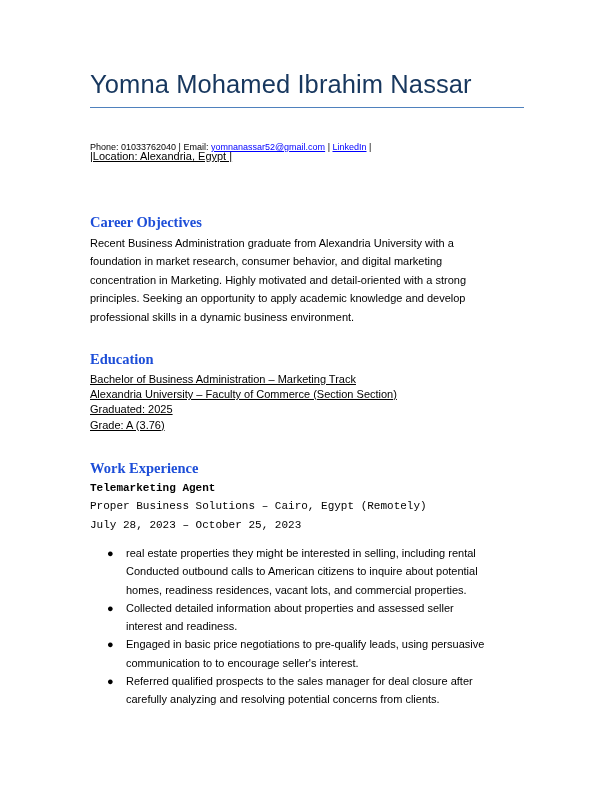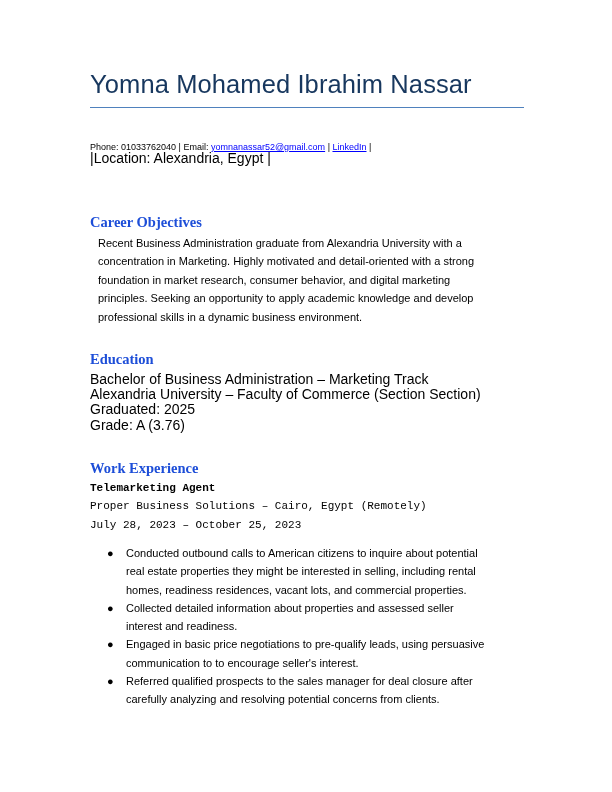--- a/index.html
+++ b/index.html
@@ -4,51 +4,51 @@
 <style>
   html, body { margin: 0; padding: 0; background: #ffffff; }
   body { width: 612px; height: 792px; position: relative; overflow: hidden;
          font-family: "Liberation Sans", sans-serif; color: #000; }
   .page { position: absolute; left: 0; top: 0; width: 612px; height: 695px; }
   .name { position: absolute; left: 90px; top: 70px; font-size: 25.5px;
           color: #17375e; font-family: "Liberation Sans", sans-serif; letter-spacing: 0.1px; white-space: nowrap; }
   .name-rule { position: absolute; left: 90px; top: 107px; width: 434px; height: 0;
                border-top: 1px solid #4f81bd; }
   .contact { position: absolute; left: 90px; top: 125px; font-size: 9px; white-space: nowrap; margin-top: 17px; }
-  .location { position: absolute; left: 90px; top: 150px; font-size: 14px; white-space: nowrap; }
+  .location { position: absolute; left: 90px; top: 150px; font-size: 11px; white-space: nowrap; text-decoration: underline; }
   .contact a { color: #0000ff; text-decoration: underline; }
   .sec-head { position: absolute; left: 90px; font-family: "Liberation Serif", serif;
               font-weight: bold; font-size: 14.5px; color: #1d4ed8; white-space: nowrap; }
   .para { position: absolute; left: 90px; width: 440px; font-size: 11px; line-height: 18.4px; white-space: nowrap; }
   .line { display: block; }
-  .edu { position: absolute; left: 90px; font-size: 14px; line-height: 15.2px; white-space: nowrap; }
+  .edu { position: absolute; left: 90px; font-size: 11px; line-height: 15.2px; white-space: nowrap; text-decoration: underline; }
   .work { position: absolute; left: 90px; font-size: 11px; line-height: 18.4px; white-space: nowrap; font-family: Liberation Mono, monospace; }
   .bold { font-weight: bold; }
   ul.bullets { position: absolute; left: 90px; top: 544px; margin: 0; padding: 0; list-style: none; font-size: 11px; line-height: 18.3px; }
   ul.bullets li { position: relative; padding-left: 36px; white-space: nowrap; }
   .bullet-dot { position: absolute; left: 17px; top: 0; font-size: 11px; }
 </style>
 </head>
 <body>
 
 <div class="page">
 
   <div class="name">Yomna Mohamed Ibrahim Nassar</div>
   <div class="name-rule"></div>
 
   <div class="contact">
     <span>Phone: 01033762040 | Email: </span><a>yomnanassar52@gmail.com</a><span> | </span><a>LinkedIn</a><span> |</span>
   </div>
   <div class="location">|Location: Alexandria, Egypt |</div>
 
   <div class="sec-head" style="top:214px;">Career Objectives</div>
-  <div class="para" style="top:234px;margin-left:8px;">
+  <div class="para" style="top:234px;">
     <span class="line">Recent Business Administration graduate from Alexandria University with a</span>
+    <span class="line">foundation in market research, consumer behavior, and digital marketing</span>
     <span class="line">concentration in Marketing. Highly motivated and detail-oriented with a strong</span>
-    <span class="line">foundation in market research, consumer behavior, and digital marketing</span>
     <span class="line">principles. Seeking an opportunity to apply academic knowledge and develop</span>
     <span class="line">professional skills in a dynamic business environment.</span>
   </div>
 
   <div class="sec-head" style="top:351px;">Education</div>
   <div class="edu" style="top:372px;">
     <span class="line">Bachelor of Business Administration – Marketing Track</span>
     <span class="line">Alexandria University – Faculty of Commerce (Section Section)</span>
     <span class="line">Graduated: 2025</span>
     <span class="line">Grade: A (3.76)</span>
@@ -57,22 +57,22 @@
   <div class="sec-head" style="top:460px;">Work Experience</div>
   <div class="work" style="top:479px;">
     <span class="line bold">Telemarketing Agent</span>
     <span class="line">Proper Business Solutions – Cairo, Egypt (Remotely)</span>
     <span class="line">July 28, 2023 – October 25, 2023</span>
   </div>
 
   <ul class="bullets">
     <li>
       <span class="bullet-dot">●</span>
+      <span class="line">real estate properties they might be interested in selling, including rental</span>
       <span class="line">Conducted outbound calls to American citizens to inquire about potential</span>
-      <span class="line">real estate properties they might be interested in selling, including rental</span>
       <span class="line">homes, readiness residences, vacant lots, and commercial properties.</span>
     </li>
     <li>
       <span class="bullet-dot">●</span>
       <span class="line"> Collected detailed information about properties and assessed seller</span>
       <span class="line">interest and readiness.</span>
     </li>
     <li>
       <span class="bullet-dot">●</span>
       <span class="line">Engaged in basic price negotiations to pre-qualify leads, using persuasive</span>

